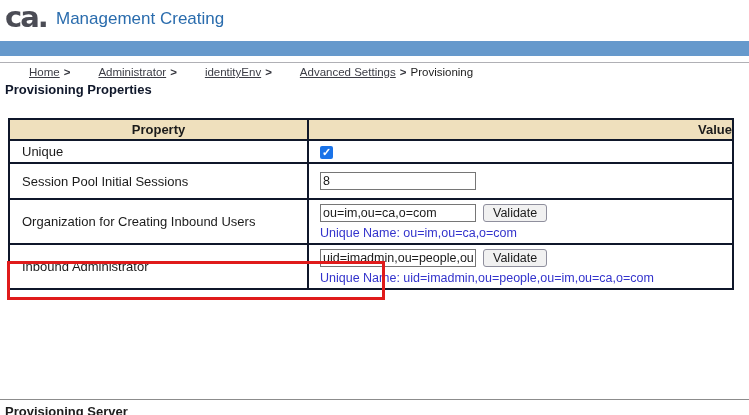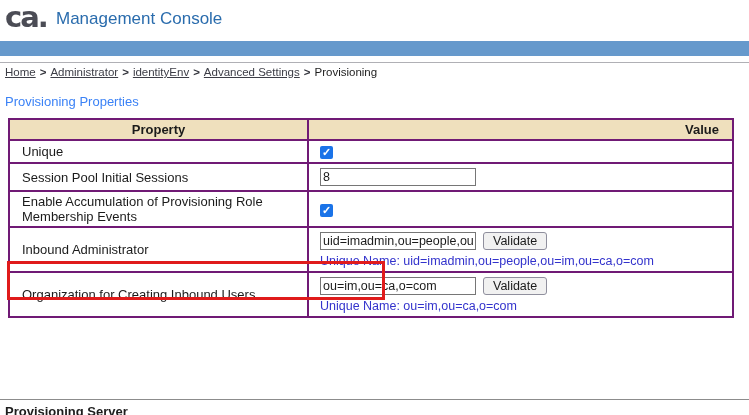--- a/index.html
+++ b/index.html
@@ -10,33 +10,33 @@
   
   .logo{position:absolute;left:0px;top:3px;width:52px;line-height:1;}
   .logo-ca{font-family:"DejaVu Sans",sans-serif;font-size:29px;font-weight:bold;
            color:#4b4c55;letter-spacing:-2px;display:block;text-align:center;}
   .logo-sub{font-size:7.5px;color:#4b4c55;display:block;margin-top:12px;letter-spacing:0px;padding-left:26px;}
   .app-title{position:absolute;left:56px;top:9px;font-size:17px;color:#2a6cad;}
   .banner{position:absolute;left:0;top:41px;width:749px;height:15px;background:#6699cc;}
   .rule-top{position:absolute;left:0;top:62px;width:749px;height:1px;background:#b0b0b5;}
   
   .breadcrumb{position:absolute;left:5px;top:66px;font-size:11.5px;color:#3c3d46;white-space:nowrap;}
-  .bc-link{color:#3c3d46;text-decoration:underline;cursor:pointer;}
+  .bc-link{color:#3c3d46;text-decoration:underline;cursor:pointer;margin-left:24px;}
   .bc-sep{font-weight:bold;color:#33343c;margin:0 4px;}
   .bc-current{font-weight:normal;color:#1d1d1d;}
   
-  .section-title{position:absolute;left:5px;top:94px;font-size:13px;font-weight:normal;color:#3b82f6;}
+  .section-title{position:absolute;left:5px;top:82px;font-size:13px;font-weight:bold;color:#0f172a;}
   .footer-rule{position:absolute;left:0;top:399px;width:749px;height:1px;background:#8c8c8c;}
   .footer-title{position:absolute;left:5px;top:404px;font-size:13px;font-weight:bold;color:#1d1d1d;}
   
   table.props{position:absolute;left:8px;top:118px;width:726px;border-collapse:collapse;table-layout:fixed;}
-  .props th,.props td{border:2px solid #701a75;font-size:13px;padding:0;}
+  .props th,.props td{border:2px solid #0f172a;font-size:13px;padding:0;}
   .props th{background:#efe0bd;height:19px;font-weight:bold;color:#1b1b1b;}
   th.h-prop{text-align:center;}
-  th.h-val{text-align:right;padding-right:13px;}
+  th.h-val{text-align:right;}
   td.label{padding:2px 3px 2px 12px;vertical-align:middle;line-height:15px;}
   td.value{padding:3px 4px 3px 11px;vertical-align:middle;}
   td.value.dn{vertical-align:top;padding-top:4px;}
   .dn-line{display:flex;align-items:center;gap:7px;}
   input.text{width:150px;height:16px;border:1px solid #767676;font-size:12.5px;
              padding:0 2px;font-family:"Liberation Sans",sans-serif;background:#fff;color:#1b1b1b;}
   .validate-btn{font-size:12.5px;padding:1px 9px;background:#f1f1f1;border:1px solid #8f8f9d;
                 border-radius:3px;font-family:"Liberation Sans",sans-serif;color:#1b1b1b;cursor:pointer;}
   .unique{margin-top:4px;font-size:12.5px;color:#3333cc;white-space:nowrap;}
   .checkbox{display:inline-block;width:13px;height:13px;border-radius:2px;box-sizing:border-box;cursor:pointer;}
@@ -46,21 +46,21 @@
   .red-box{position:absolute;left:7px;top:261px;width:372px;height:33px;
            border:3px solid #e01b1b;z-index:5;pointer-events:none;}
 </style>
 </head>
 <body>
 
 <div class="logo">
   <span class="logo-ca">ca.</span>
   <span class="logo-sub">technologies</span>
 </div>
-<div class="app-title">Management Console</div>
+<div class="app-title">Management Creating</div>
 <div class="banner"></div>
 <div class="rule-top"></div>
 
 <div class="breadcrumb"><a class="bc-link" href="#">Home</a><span class="bc-sep">&gt;</span><a class="bc-link" href="#">Administrator</a><span class="bc-sep">&gt;</span><a class="bc-link" href="#">identityEnv</a><span class="bc-sep">&gt;</span><a class="bc-link" href="#">Advanced Settings</a><span class="bc-sep">&gt;</span><span class="bc-current">Provisioning</span></div>
 
 <div class="section-title">Provisioning Properties</div>
 
 <table class="props">
   <colgroup>
       <col style="width:299px">
@@ -70,47 +70,43 @@
     <tr>
       <th class="h-prop">Property</th>
       <th class="h-val">Value</th>
     </tr>
   </thead>
   <tbody>
       <tr style="height: 22px;">
         <td class="label">Unique</td>
         <td class="value"><span class="checkbox checked">✓</span></td>
       </tr>
-      <tr style="height: 28px;">
+      <tr style="height: 36px;">
         <td class="label">Session Pool Initial Sessions</td>
         <td class="value"><input class="text" type="text" value="8" style=""></td>
       </tr>
-      <tr style="height: 32px;">
-        <td class="label">Enable Accumulation of Provisioning Role Membership Events</td>
-        <td class="value"><span class="checkbox checked">✓</span></td>
+      <tr style="height: 43px;">
+        <td class="label">Organization for Creating Inbound Users</td>
+        <td class="value dn">
+          <div class="dn-line">
+            <input class="text" type="text" value="ou=im,ou=ca,o=com" style="">
+            <button class="validate-btn">Validate</button>
+          </div>
+          <div class="unique">Unique Name: ou=im,ou=ca,o=com</div>
+        </td>
       </tr>
       <tr style="height: 43px;">
         <td class="label">Inbound Administrator</td>
         <td class="value dn">
           <div class="dn-line">
             <input class="text" type="text" value="uid=imadmin,ou=people,ou" style="">
             <button class="validate-btn">Validate</button>
           </div>
           <div class="unique">Unique Name: uid=imadmin,ou=people,ou=im,ou=ca,o=com</div>
         </td>
       </tr>
-      <tr style="height: 43px;">
-        <td class="label">Organization for Creating Inbound Users</td>
-        <td class="value dn">
-          <div class="dn-line">
-            <input class="text" type="text" value="ou=im,ou=ca,o=com" style="">
-            <button class="validate-btn">Validate</button>
-          </div>
-          <div class="unique">Unique Name: ou=im,ou=ca,o=com</div>
-        </td>
-      </tr>
     </tbody>
 </table>
 
 <div class="red-box"></div>
 
 <div class="footer-rule"></div>
 <div class="footer-title">Provisioning Server</div>
 
 </body></html>

